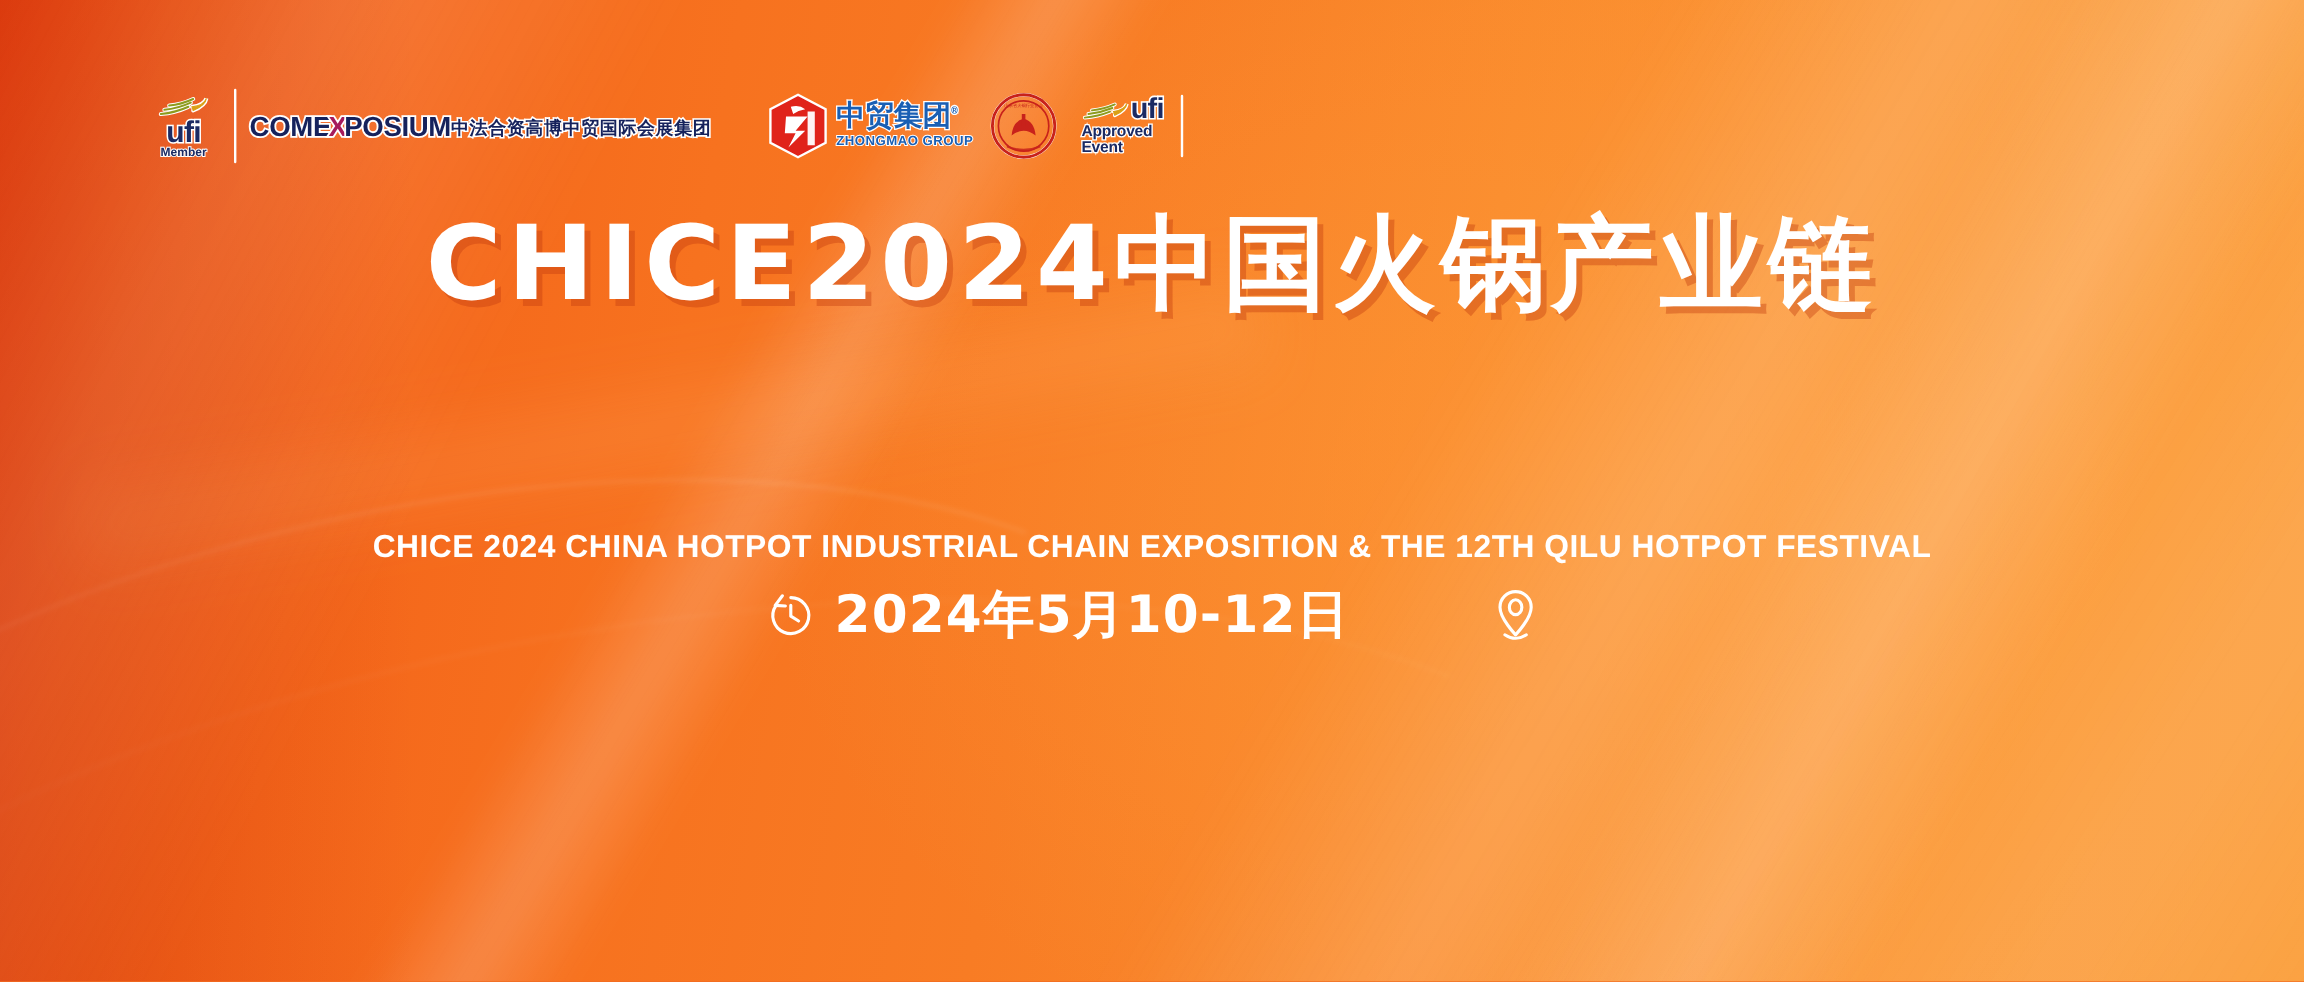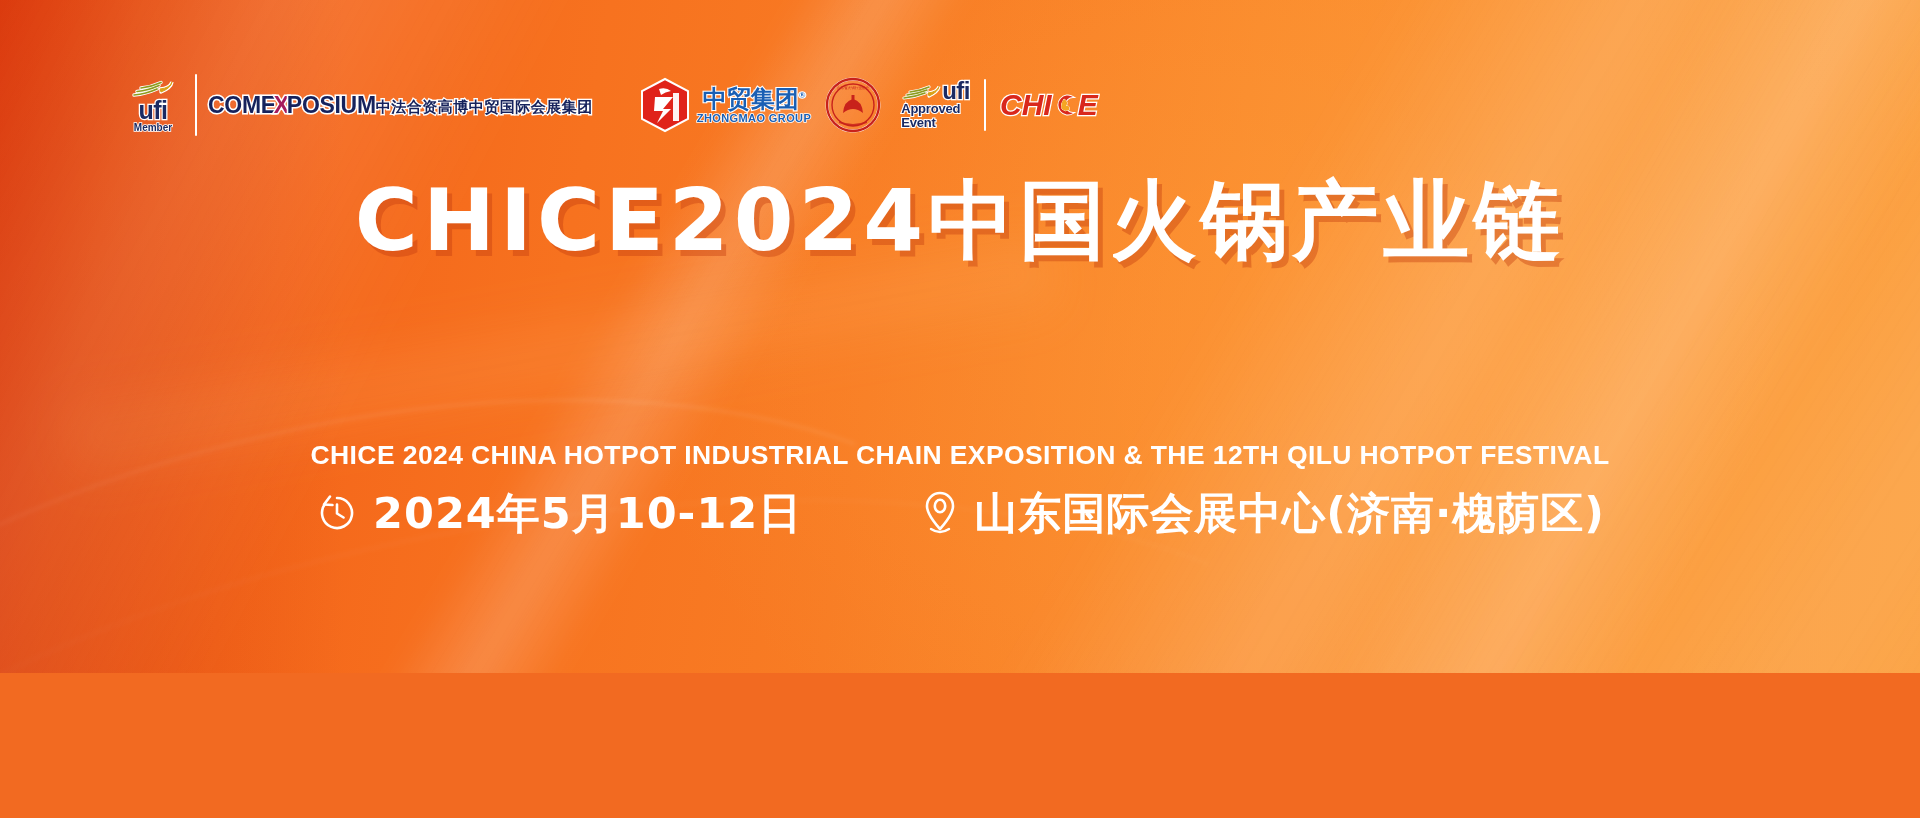--- a/index.html
+++ b/index.html
@@ -6,21 +6,21 @@
   * { margin:0; padding:0; box-sizing:border-box; }
   html,body { width:1920px; height:818px; overflow:hidden; }
   body {
     font-family:"Liberation Sans","DejaVu Sans",sans-serif;
     background:#f26a21;
   }
 
   
   .stage {
     position:relative;
-    width:1920px; height:673px;
+    width:1920px; height:818px;
     overflow:hidden;
     background:
       radial-gradient(ellipse 1400px 900px at 78% 52%, rgba(255,158,60,0.55) 0%, rgba(255,150,50,0.0) 62%),
       linear-gradient(100deg,
         #e8410e 0%,
         #ef5713 7%,
         #f4651a 16%,
         #f7721f 30%,
         #f87c24 46%,
         #fa8a2c 62%,
@@ -122,21 +122,21 @@
   .comex-cn { font-size:15px; color:#16225c; font-weight:bold; letter-spacing:0.5px;
               margin-top:4px; line-height:1;
               -webkit-text-stroke:2.6px #fff; paint-order:stroke fill;
               font-family:"DejaVu Sans",sans-serif; }
 
   
   .zhongmao { display:flex; align-items:center; gap:6px; }
   .zm-text { display:flex; flex-direction:column; }
   .zm-cn { font-size:24px; font-weight:bold; color:#1a5fb4; line-height:1;
            -webkit-text-stroke:2.2px #fff; paint-order:stroke fill;
-           font-family:Liberation Serif, serif; letter-spacing:0px; position:relative;text-align:center; }
+           font-family:Liberation Mono, monospace; letter-spacing:0px; position:relative; }
   .zm-reg { font-size:9px; vertical-align:super; }
   .zm-en { font-size:11px; font-weight:bold; color:#1a5fb4; letter-spacing:0.4px;
            margin-top:2px; line-height:1;
            -webkit-text-stroke:1.6px #fff; paint-order:stroke fill; }
 
   
   .seal { width:56px; height:56px; margin:0 14px; }
 
   
   .ufi-approved { display:flex; flex-direction:column; align-items:flex-start; justify-content:center; }
@@ -301,32 +301,20 @@
           </span>
           <span class="ua-word">ufi</span>
         </div>
         <div class="ua-sub">Approved</div>
         <div class="ua-sub">Event</div>
       </div>
     </div>
 
     <div class="divider-v thin"></div>
 
-    <div class="logo-cell">
-      <div class="chice-logo">
-        <span>CHI</span>
-          <span class="chice-flame">
-            <svg width="24" height="30" viewBox="0 0 24 30" class="icon-svg">
-              <path d="M20 7 A9.5 9.5 0 1 0 20 23 A7.5 7.5 0 1 1 20 7 Z" fill="#d9281c" stroke="#ffffff" stroke-width="2"></path>
-              <path d="M11 9 Q16 12 13 16 Q17 15 16 20 Q12 22 9 19 Q7 14 11 9 Z" fill="#f5a623" stroke="#ffffff" stroke-width="1"></path>
-            </svg>
-          </span>
-          <span>E</span>
-      </div>
-    </div>
 
   </div>
 
   <div class="title-block">
     <div class="title-line l1">CHICE2024中国火锅产业链</div>
   </div>
 
   <div class="subtitle-en">CHICE 2024 CHINA HOTPOT INDUSTRIAL CHAIN EXPOSITION &amp; THE 12TH QILU HOTPOT FESTIVAL</div>
 
   <div class="inforow">
@@ -343,18 +331,17 @@
     </div>
 
     <div class="info-item">
       <span>
         <svg width="40" height="48" viewBox="0 0 40 48" class="icon-svg">
           <path d="M20 4 C12.8 4 7 9.8 7 17 C7 26.5 20 40 20 40 C20 40 33 26.5 33 17 C33 9.8 27.2 4 20 4 Z" fill="none" stroke="#ffffff" stroke-width="2.6" stroke-linejoin="round"></path>
           <ellipse cx="20" cy="17" rx="5.2" ry="6.2" fill="none" stroke="#ffffff" stroke-width="2.6"></ellipse>
           <path d="M11 40 Q20 46 29 40" fill="none" stroke="#ffffff" stroke-width="2.4" stroke-linecap="round"></path>
         </svg>
       </span>
-      <span class="info-text">山东国际会展中心(济南·槐荫区)</span>
     </div>
 
   </div>
 
 </div>
 
 </body></html>

